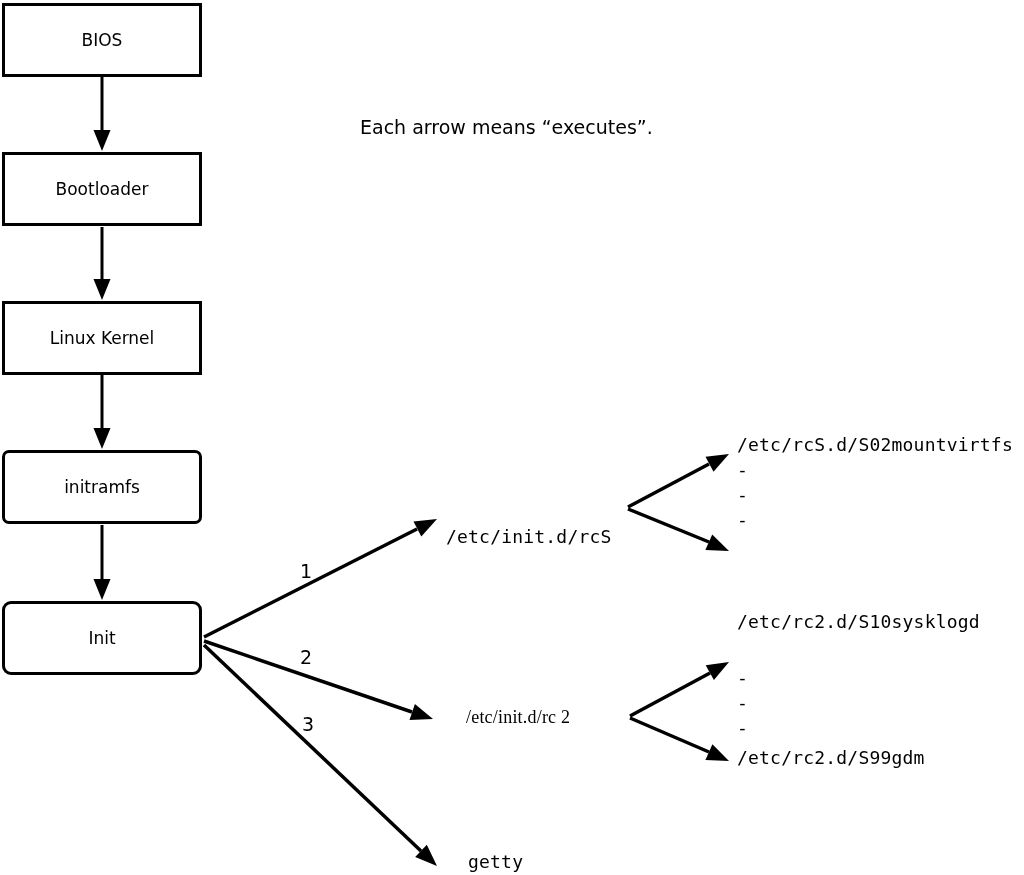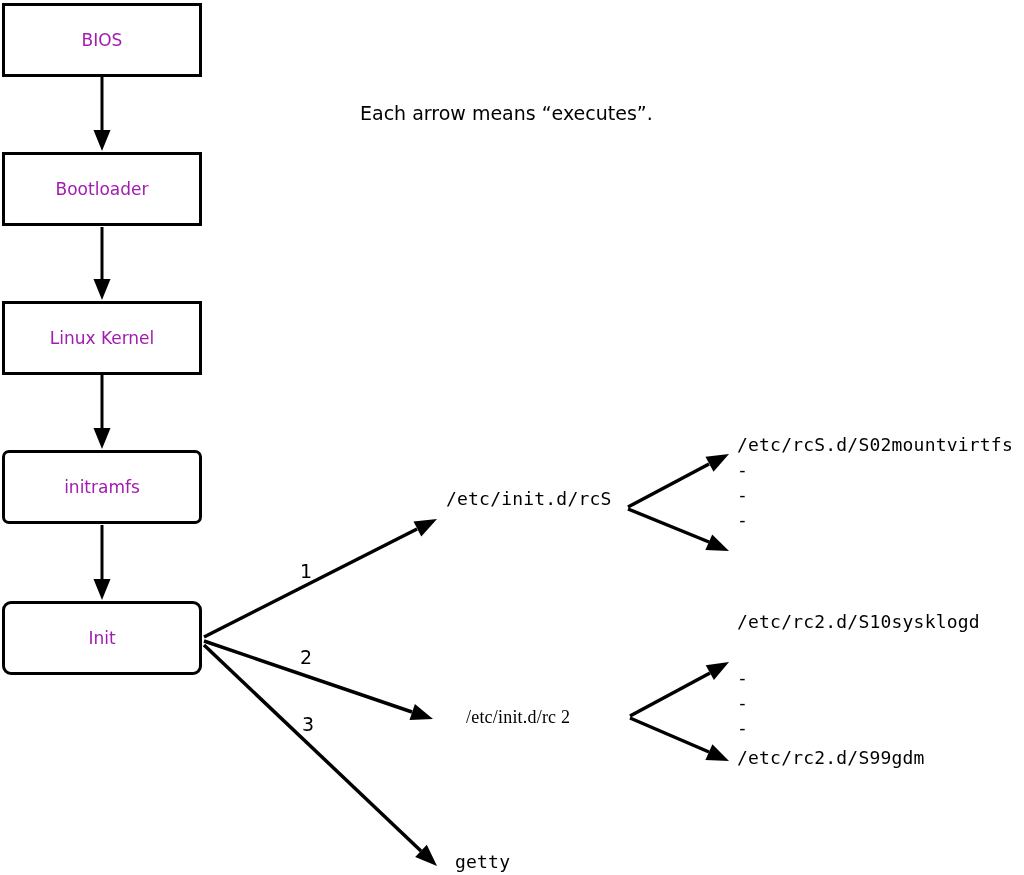--- a/index.html
+++ b/index.html
@@ -21,26 +21,26 @@
     left: 2px;
     width: 200px;
     height: 74px;
     box-sizing: border-box;
     border: 3px solid #000000;
     background: #ffffff;
     display: flex;
     align-items: center;
     justify-content: center;
     font: 17px "DejaVu Sans", "Liberation Sans", sans-serif;
-    color: #a21caf;
+    color: #000000;
   }
   .note {
     position: absolute;
     left: 360px;
-    top: 102px;
+    top: 116px;
     font: 19px "DejaVu Sans", "Liberation Sans", sans-serif;
     white-space: nowrap;
   }
   .num {
     position: absolute;
     font: 19px "DejaVu Sans", "Liberation Sans", sans-serif;
   }
   .mono {
     position: absolute;
     font: 18px "DejaVu Sans Mono", "Liberation Mono", monospace;
@@ -122,23 +122,23 @@
     <span>initramfs</span>
   </div>
   <div class="node" style="top:601px;border-radius:9px;">
     <span>Init</span>
   </div>
 
   <div class="num" style="left:300px; top:560px;">1</div>
   <div class="num" style="left:300px; top:646px;">2</div>
   <div class="num" style="left:302px; top:713px;">3</div>
 
-  <div class="mono" style="left:446px; top:488px;text-align:center;">/etc/init.d/rcS</div>
+  <div class="mono" style="left:446px; top:526px;text-align:center;">/etc/init.d/rcS</div>
   <div class="mono" style="left:466px; top:706px;font-family:Liberation Serif, serif;">/etc/init.d/rc 2</div>
-  <div class="mono" style="left:455px; top:851px;">getty</div>
+  <div class="mono" style="left:468px; top:851px;">getty</div>
 
   <div class="mono" style="left:737px; top:434px;">/etc/rcS.d/S02mountvirtfs</div>
   <div class="mono" style="left:737px; top:459px;">-</div>
   <div class="mono" style="left:737px; top:484px;">-</div>
   <div class="mono" style="left:737px; top:509px;">-</div>
 
   <div class="mono" style="left:737px; top:611px;">/etc/rc2.d/S10sysklogd</div>
   <div class="mono" style="left:737px; top:667px;">-</div>
   <div class="mono" style="left:737px; top:692px;">-</div>
   <div class="mono" style="left:737px; top:717px;">-</div>

